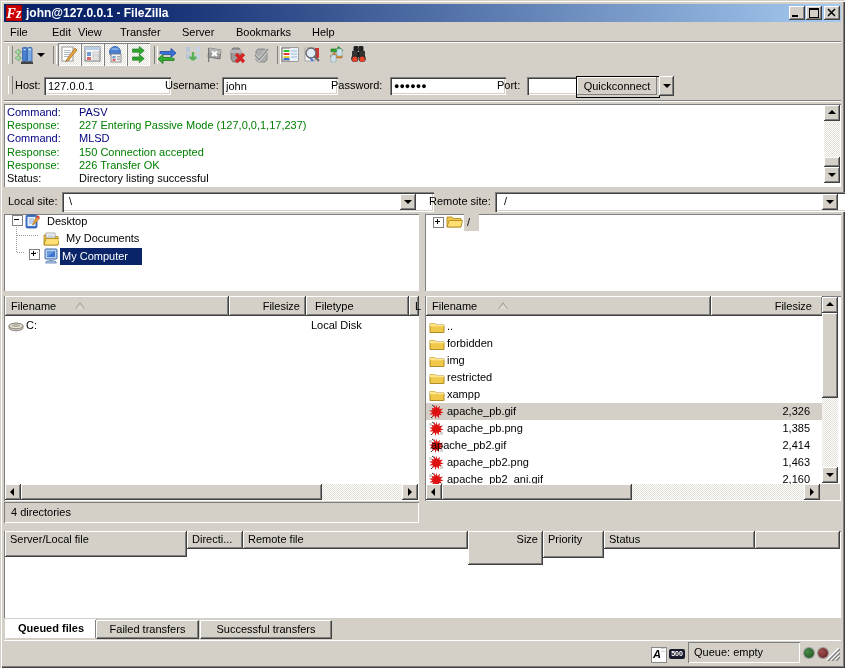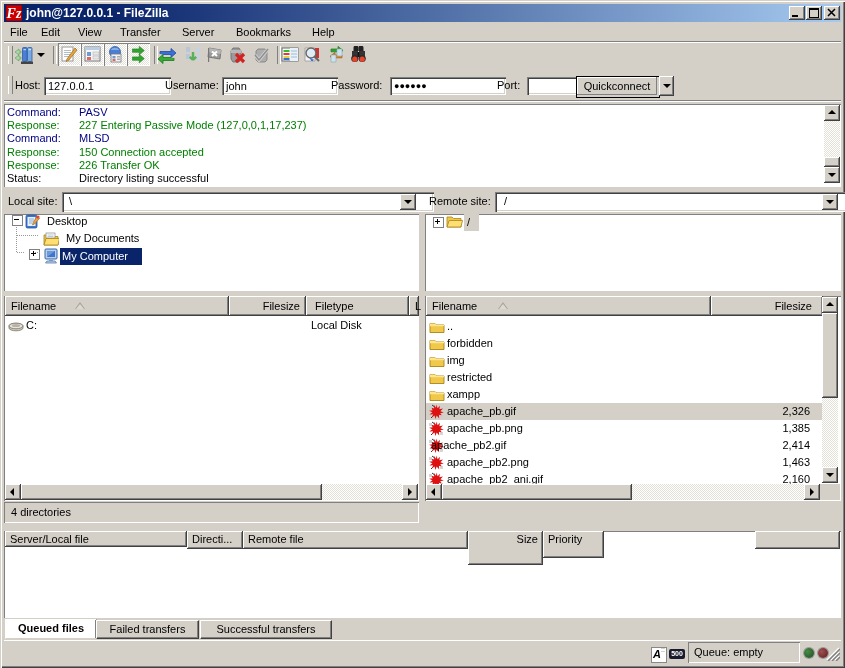--- a/index.html
+++ b/index.html
@@ -55,21 +55,21 @@
   </div>
   <div class="abs raised" style="left:820px;top:2px;width:16px;height:14px;background:#d4d0c8;">
     <svg class="abs" style="left:3px;top:2px" width="9" height="9">
           <path d="M1 1 L8 8 M8 1 L1 8" stroke="#000" stroke-width="1.5"></path>
         </svg>
   </div>
 </div>
 
 <div class="abs" style="left:4px;top:22px;width:837px;height:20px;">
   <span class="abs" style="left:6px;top:4px;">File</span>
-  <span class="abs" style="left:37px;top:4px;">Edit</span>
+  <span class="abs" style="left:48px;top:4px;">Edit</span>
   <span class="abs" style="left:74px;top:4px;">View</span>
   <span class="abs" style="left:116px;top:4px;">Transfer</span>
   <span class="abs" style="left:178px;top:4px;">Server</span>
   <span class="abs" style="left:232px;top:4px;">Bookmarks</span>
   <span class="abs" style="left:308px;top:4px;">Help</span>
   <div class="abs" style="left:0;top:19px;width:837px;height:1px;background:#808080;"></div>
   <div class="abs" style="left:0;top:20px;width:837px;height:1px;background:#ffffff;"></div>
 </div>
 
 <div id="toolbar" class="abs" style="left:4px;top:42px;width:837px;height:26px;">
@@ -445,34 +445,37 @@
     <div class="sbbtn" style="left:378px;top:0;width:16px;height:16px;"></div>
     <div class="arrow" style="left:384px;top:4px;border-top:4px solid transparent;border-bottom:4px solid transparent;border-left:4px solid #000;"></div>
     <div class="abs" style="left:394px;top:0;width:20px;height:16px;background:#d4d0c8;"></div>
   </div>
 </div>
 
 <div id="rlist" class="abs" style="left:425px;top:296px;width:416px;height:227px;"></div>
 
 <div id="queue" class="abs" style="left:4px;top:531px;width:837px;height:110px;">
   <div class="abs sunken1 white" style="left:0;top:0;width:837px;height:87px;"></div>
-  <div class="hdrcell" style="left:1px;width:182px;height:16px;">
+  <div class="hdrcell" style="left:1px;width:182px;height:26px;">
         <span class="hdrtext" style="left:5px;top:2px;">Server/Local file</span>
       </div>
   <div class="hdrcell" style="left:183px;width:56px;height:18px;">
         <span class="hdrtext" style="left:5px;top:2px;">Directi...</span>
       </div>
   <div class="hdrcell" style="left:239px;width:225px;height:18px;">
         <span class="hdrtext" style="left:5px;top:2px;">Remote file</span>
       </div>
   <div class="hdrcell" style="left:464px;width:75px;height:34px;">
         <span class="hdrtext" style="right:5px;top:2px;">Size</span>
       </div>
   <div class="hdrcell" style="left:539px;width:61px;height:27px;">
         <span class="hdrtext" style="left:5px;top:2px;">Priority</span>
+      </div>
+  <div class="hdrcell" style="left:600px;width:151px;height:18px;">
+        <span class="hdrtext" style="left:5px;top:2px;">Status</span>
       </div>
   <div class="hdrcell" style="left:751px;width:85px;height:18px;"></div>
 
   <div class="abs" style="left:1px;top:88px;width:90px;height:18px;background:#fff;border:1px solid;border-color:#fff #404040 #d4d0c8 #fff;box-shadow:inset -1px 0 0 #808080;font-weight:bold;text-align:center;line-height:17px;">Queued files</div>
   <div class="abs" style="left:92px;top:89px;width:101px;height:17px;background:#d4d0c8;border:1px solid;border-color:#fff #404040 #404040 #fff;box-shadow:inset -1px 0 0 #808080, inset 0 -1px 0 #808080;text-align:center;line-height:16px;">Failed transfers</div>
   <div class="abs" style="left:196px;top:89px;width:130px;height:17px;background:#d4d0c8;border:1px solid;border-color:#fff #404040 #404040 #fff;box-shadow:inset -1px 0 0 #808080, inset 0 -1px 0 #808080;text-align:center;line-height:16px;">Successful transfers</div>
 </div>
 
 <div id="statusbar" class="abs" style="left:4px;top:640px;width:837px;height:24px;">
   <div class="abs" style="left:0;top:0;width:837px;height:1px;background:#fff;"></div>

